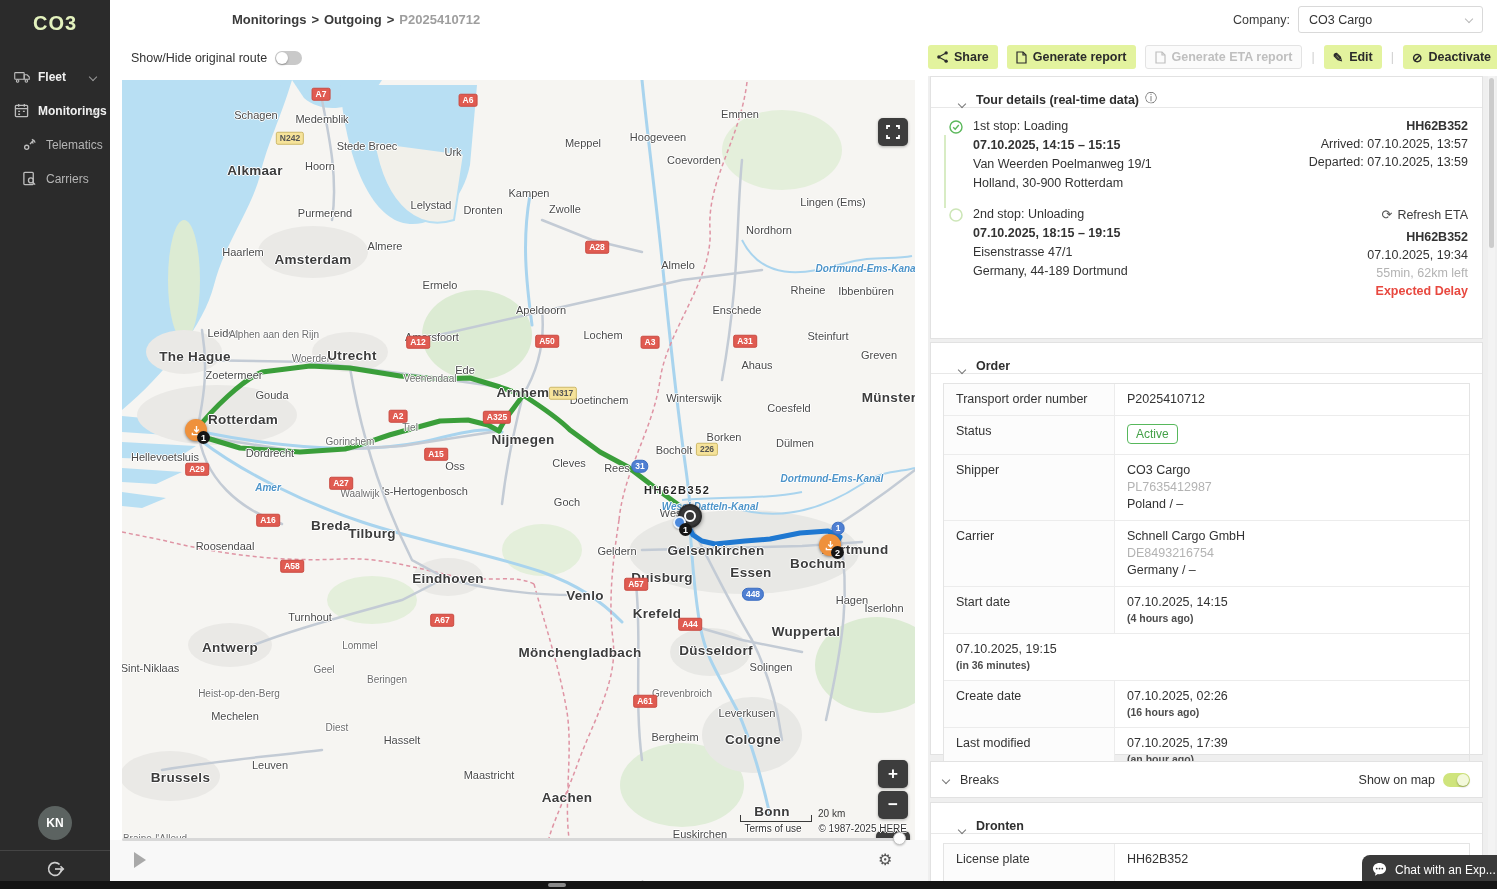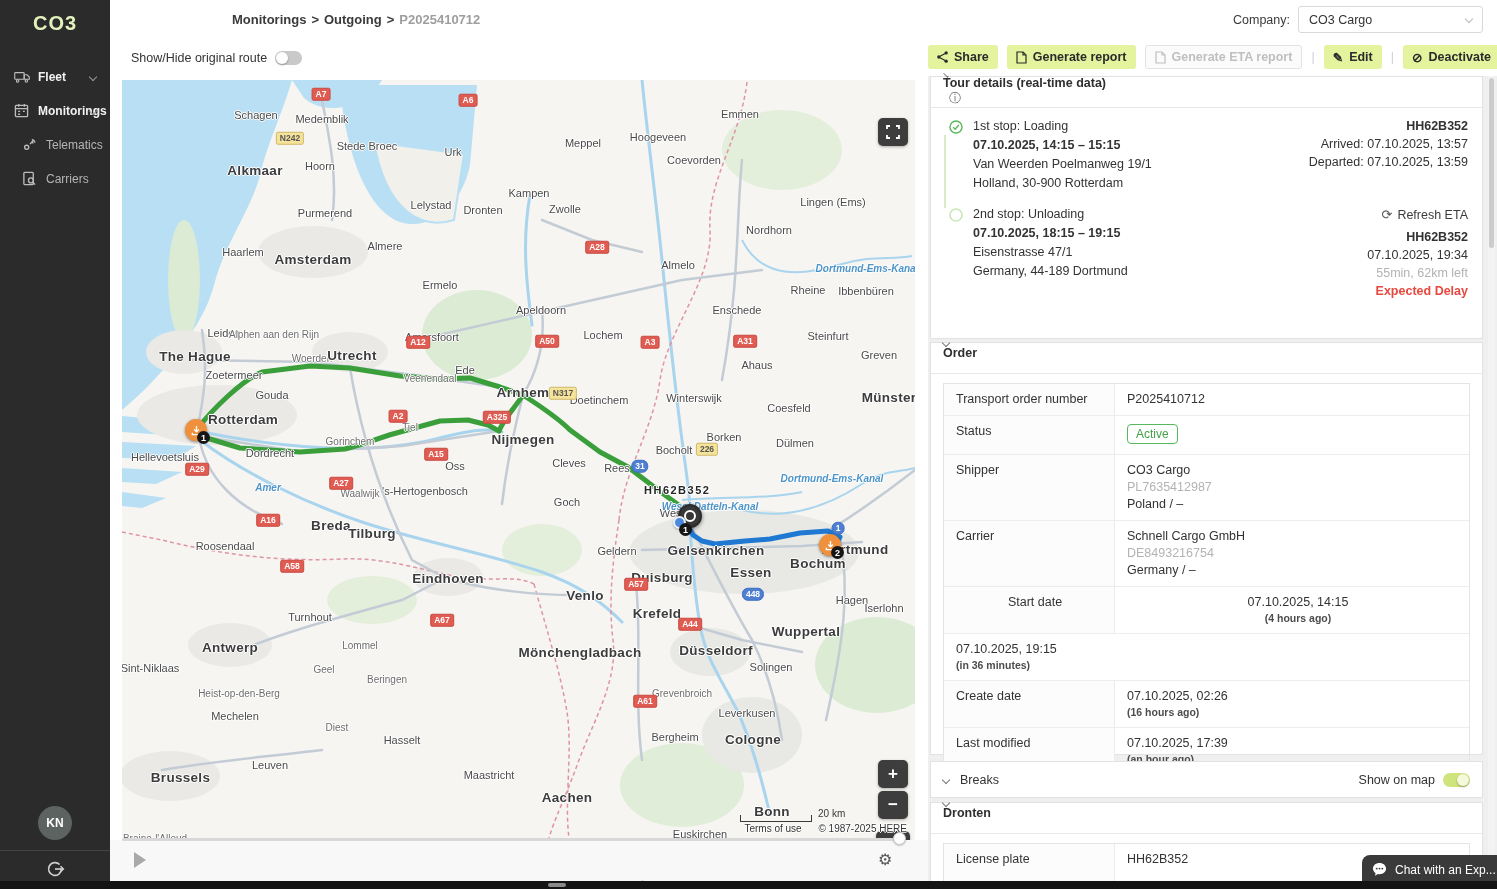--- a/index.html
+++ b/index.html
@@ -102,21 +102,21 @@
   .act-btn { height:24px; display:flex; align-items:center; padding:0 9px; border-radius:3px; background:#e3f39e;
       font-size:12.5px; font-weight:bold; color:#2b2b2b; cursor:pointer; margin-right:9px; white-space:nowrap; }
   .act-btn .aicon { margin-right:6px; display:flex; color:#2b2b2b; }
   .act-btn.disabled { background:#fbfbfb; border:1px solid #e3e3e3; color:#bfbfbf; cursor:default; }
   .act-btn.disabled .aicon { color:#bfbfbf; }
   .act-sep { color:#d0d0d0; margin-right:9px; }
 
   
   #panel { left:928px; top:76px; width:569px; height:805px; background:#efefef; }
   .card { position:absolute; left:2px; width:553px; background:#fff; border:1px solid #e2e2e2; }
-  .card-head { height:31px; display:flex; align-items:flex-start; padding-left:12px; border-bottom:1px solid #e8e8e8;flex-direction:column; }
+  .card-head { height:31px; display:flex; align-items:flex-end; padding-left:28px; border-bottom:1px solid #e8e8e8; }
   .card-head .chev { border-color:#777; margin-right:11px; margin-top:-3px; }
   .card-head .ctitle { font-weight:bold; font-size:12.5px; color:#2f2f2f; }
   .info-i { margin-left:6px; color:#666; font-size:12px; }
 
   #card-tour { top:0; height:263px; }
   .stop { position:absolute; left:12px; right:12px; }
   .stop .sicon { position:absolute; left:6px; top:1px; }
   .stop .scontent { margin-left:30px; }
   .stop .stitle { color:#333; }
   .stop .stime { font-weight:bold; margin-top:5px; }
@@ -660,21 +660,21 @@
             </div>
           </div>
           <div class="drow" style="min-height: 63px;">
             <div class="dlabel">Carrier</div>
             <div class="dvalue">
               <div class="ln ">Schnell Cargo GmbH</div>
               <div class="ln muted">DE8493216754</div>
               <div class="ln ">Germany / –</div>
             </div>
           </div>
-          <div class="drow" style="min-height: 42px; text-align: center;">
+          <div class="drow" style="min-height: 42px;">
             <div class="dlabel">Start date</div>
             <div class="dvalue">
               <div class="ln ">07.10.2025, 14:15</div>
               <div class="ln note">(4 hours ago)</div>
             </div>
           </div>
           <div class="drow" style="min-height: 42px;">
             <div class="dvalue">
               <div class="ln ">07.10.2025, 19:15</div>
               <div class="ln note">(in 36 minutes)</div>

